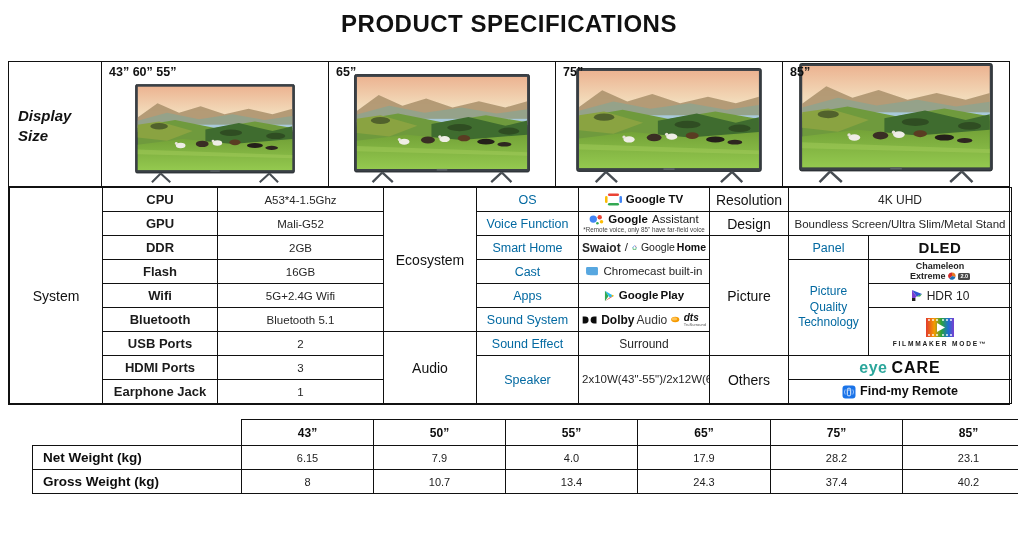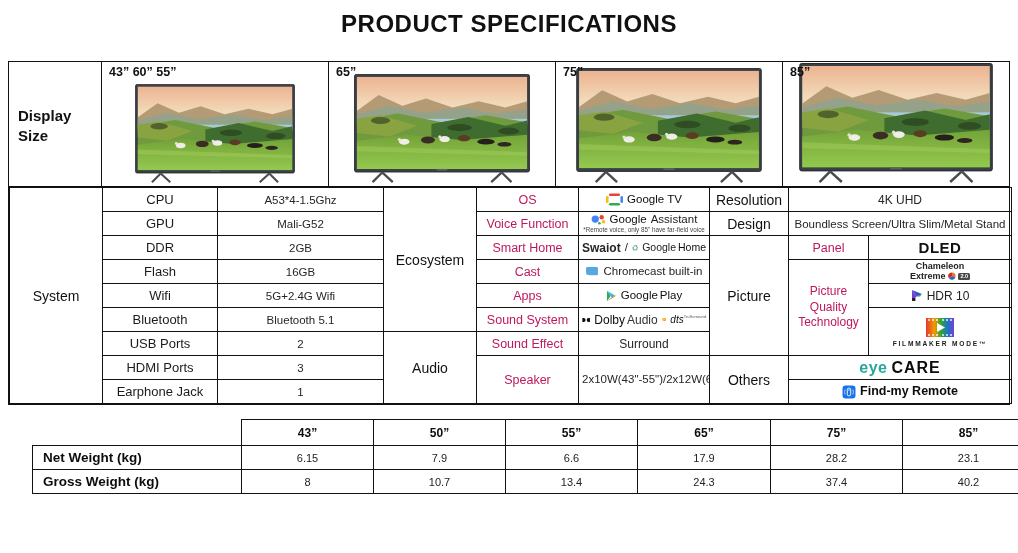--- a/index.html
+++ b/index.html
@@ -4,36 +4,36 @@
 <style>
   html,body{margin:0;padding:0;background:#fff;}
   .page{position:relative;width:1018px;height:553px;background:#fff;
         font-family:"Liberation Sans",sans-serif;color:#111;overflow:hidden;}
   .title{position:absolute;top:10px;left:0;width:100%;text-align:center;
          font-size:24px;font-weight:800;letter-spacing:.5px;color:#111;}
   
   .main-box{position:absolute;left:8px;top:61px;width:1000px;border:1.5px solid #111;}
   .display-row{display:flex;height:124px;border-bottom:1px solid #111;}
   .display-label{width:93px;flex:0 0 93px;border-right:1px solid #111;
-                 font-weight:700;font-size:15px;padding:44px 8px 0 9px;line-height:1.35;box-sizing:border-box;}
+                 font-weight:700;font-size:15px;padding:44px 8px 0 9px;line-height:1.35;box-sizing:border-box;font-style:italic;}
   .tv-cell{flex:1 1 0;border-right:1px solid #111;position:relative;
            display:flex;flex-direction:column;align-items:center;justify-content:flex-end;
            padding-bottom:3px;box-sizing:border-box;}
   .tv-cell:last-child{border-right:none;}
   .tv-size{position:absolute;top:3px;left:7px;font-weight:700;font-size:12.5px;}
   table.spec{border-collapse:collapse;width:100%;table-layout:fixed;}
   table.spec td{border:1px solid #111;height:24px;padding:0 3px;text-align:center;
                 overflow:hidden;box-sizing:border-box;}
   td.group{font-weight:400;font-size:14px;margin-top:17px;}
-  td.prop-l{text-align:left;padding-left:9px;font-size:13px;color:#1b1b1b;}
-  td.prop-c{font-size:12.5px;color:#be185d;}
+  td.prop-l{text-align:left;padding-left:9px;font-size:13px;color:#1b1b1b;font-weight:bold;}
+  td.prop-c{font-size:12.5px;color:#0369a1;}
   td.val{font-size:11.5px;color:#262626;}
   .logo-line{display:flex;align-items:center;justify-content:center;gap:4px;line-height:1;}
   .note{display:block;font-size:6.3px;color:#444;margin-top:1px;}
-  .g-bold{font-weight:400;font-size:11.5px;color:#0d0d0d;}
+  .g-bold{font-weight:700;font-size:11.5px;color:#0d0d0d;}
   .g-reg{font-weight:400;font-size:11.5px;color:#222;}
   .swaiot{font-weight:800;font-size:12px;font-style:normal;}
   .dled{font-weight:800;font-size:15px;letter-spacing:.5px;}
   .cham{font-size:9px;font-weight:600;color:#222;line-height:1.1;}
   .badge{display:inline-block;background:#4a4a4a;color:#fff;font-size:5.5px;font-weight:700;
          padding:0.5px 2px;border-radius:1.5px;vertical-align:middle;}
   .fm-text{font-size:6.6px;font-weight:700;letter-spacing:1.8px;color:#1a1a1a;margin-top:2px;}
   .eye{font-weight:800;font-size:16px;color:#2ba69b;letter-spacing:.5px;text-align:right;}
   .care{font-weight:900;font-size:16px;color:#0c0c0c;letter-spacing:1px;margin-left:4px;}
   .findmy{font-weight:800;font-size:12.5px;color:#0c0c0c;}
@@ -273,21 +273,21 @@
             <svg width="18" height="10" viewBox="0 0 22 12">
               <path d="M1 1 h3.5 a5 5 0 0 1 0 10 H1 Z" fill="#0c0c0c"></path>
               <path d="M21 1 h-3.5 a5 5 0 0 0 0 10 H21 Z" fill="#0c0c0c"></path>
             </svg>
             <span class="g-bold" style="font-size:12px">Dolby</span>
             <span class="g-reg" style="font-size:12px;color:#333;margin-left:-2px">Audio</span>
             <svg width="10" height="7" viewBox="0 0 10 7">
               <ellipse cx="5" cy="3.5" rx="4.8" ry="3.2" fill="#f59a00"></ellipse>
               <ellipse cx="4" cy="2.8" rx="3.4" ry="2" fill="#ffc253"></ellipse>
             </svg>
-            <span style="display:inline-flex;flex-direction:row;align-items:flex-start;line-height:1">
+            <span style="display:inline-flex;flex-direction:column;align-items:flex-start;line-height:1">
               <span class="g-bold" style="font-size:10px;font-style:italic">dts</span>
               <span style="font-size:4px;color:#555">TruSurround</span>
             </span>
           </span>
         </td>
         <td class="val" rowspan="2">
           <svg width="32" height="21" viewBox="0 0 32 21" style="margin:0 auto">
             <rect x="2" y="1" width="28" height="19" fill="url(#fmg)"></rect>
             <polygon points="13,6 21,10.5 13,15" fill="#fff"></polygon>
             <g fill="#fff">
@@ -361,21 +361,21 @@
       <td>50”</td>
       <td>55”</td>
       <td>65”</td>
       <td>75”</td>
       <td>85”</td>
     </tr>
     <tr>
       <td class="rowlabel">Net Weight (kg)</td>
       <td>6.15</td>
       <td>7.9</td>
-      <td>6.6</td>
+      <td>4.0</td>
       <td>17.9</td>
       <td>28.2</td>
       <td>23.1</td>
     </tr>
     <tr>
       <td class="rowlabel">Gross Weight (kg)</td>
       <td>8</td>
       <td>10.7</td>
       <td>13.4</td>
       <td>24.3</td>

